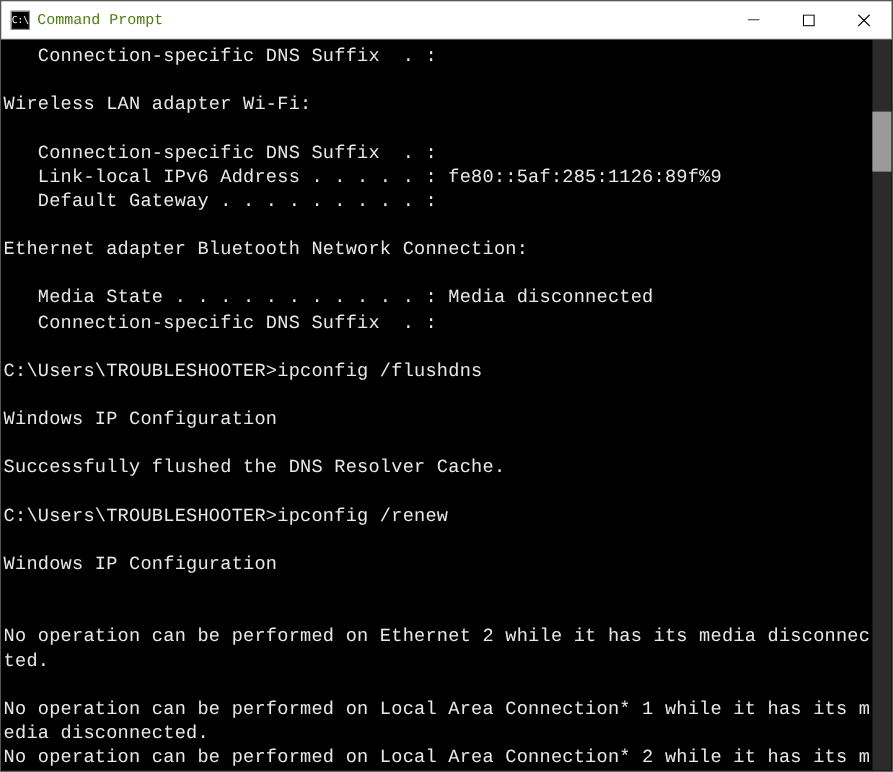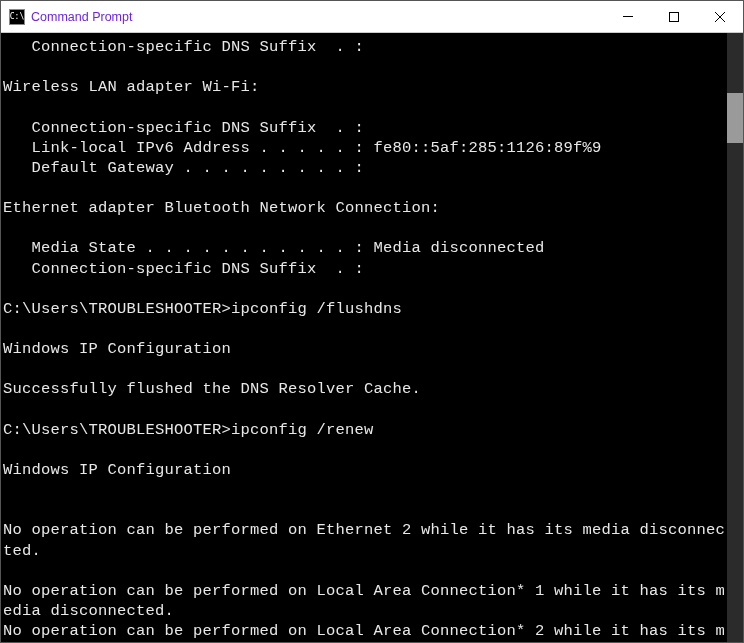--- a/index.html
+++ b/index.html
@@ -40,22 +40,23 @@
       border: 1px solid #888;
       display: flex;
       align-items: center;
       justify-content: center;
       font-size: 8px;
       color: #fff;
       font-family: monospace;
     }
     .titlebar-title {
       font-size: 12.5px;
-      color: #6d28d9;
+      color: #4d7c0f;
       flex: 1;
+      font-family: Liberation Mono, monospace;
     }
     .titlebar-controls {
       display: flex;
       height: 100%;
     }
     .titlebar-btn {
       width: 46px;
       height: 100%;
       display: flex;
       align-items: center;

